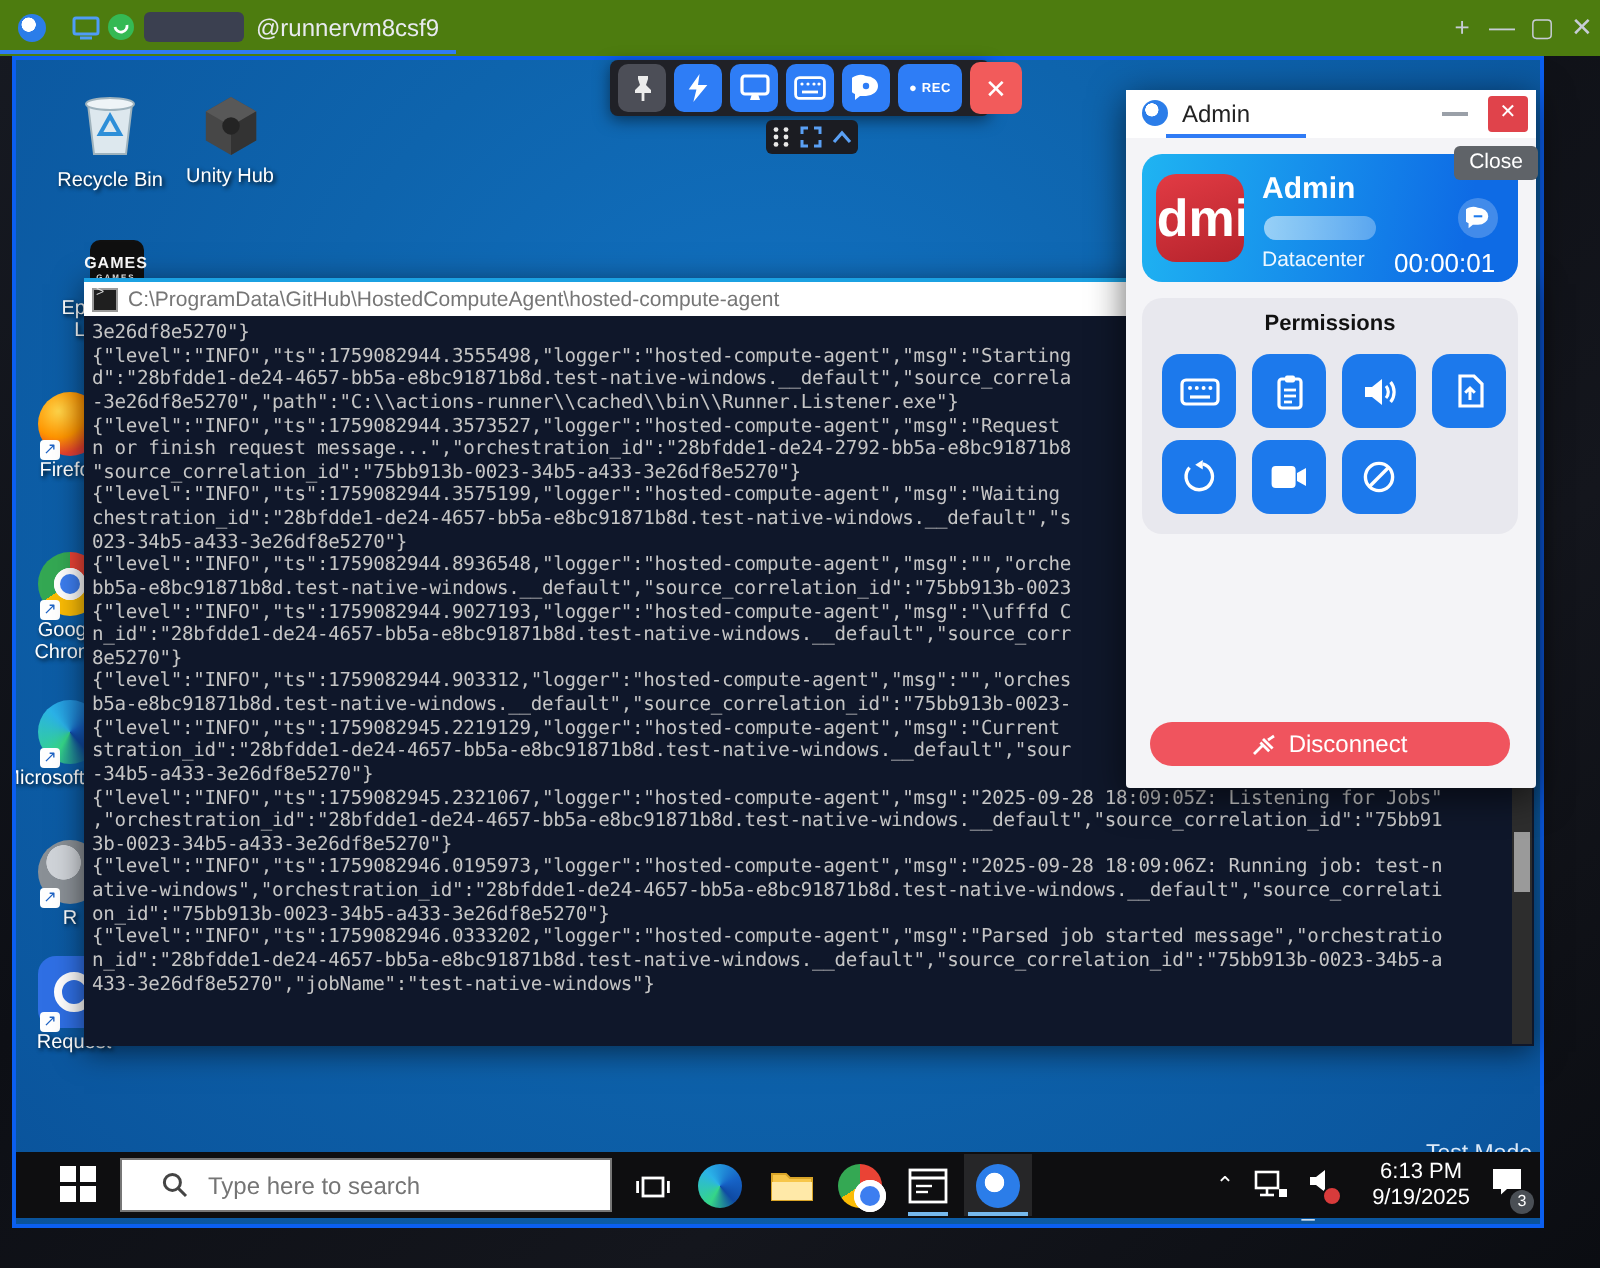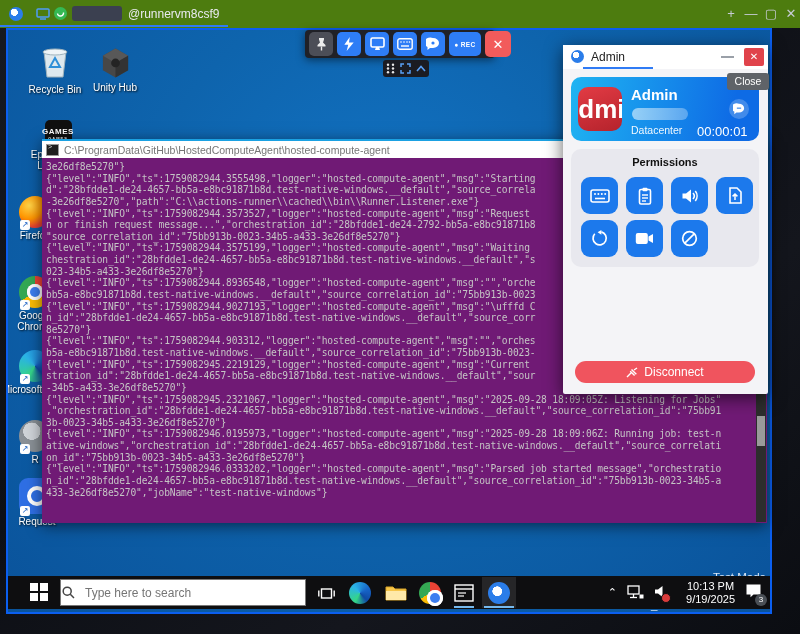--- a/index.html
+++ b/index.html
@@ -37,21 +37,21 @@
                      background:#3d7ef0;z-index:1;}
   .edge-ic{background:conic-gradient(from 210deg,#35d687,#2bb3e8 30%,#1663c7 60%,#0f4aa3 80%,#35d687);}
   .gray-ic{background:radial-gradient(circle at 40% 35%,#cfd3d8 0 30%,#8a9096 31% 100%);}
   .rd-ic{width:36px;height:36px;border-radius:9px;background:#2f6fe4;margin:0 auto;position:relative;}
   .rd-ic::after{content:"";position:absolute;left:8px;top:8px;width:20px;height:20px;border-radius:50%;
                 border:4px solid #fff;box-sizing:border-box;}
   .sc-arrow{position:absolute;left:1px;bottom:-2px;width:10px;height:10px;background:#fff;border-radius:2px;
             color:#1e62c4;font-size:8px;line-height:10px;text-align:center;}
 
   
-  .console{left:42px;top:139px;width:725px;height:384px;z-index:5;background:#701a75;
+  .console{left:42px;top:139px;width:725px;height:384px;z-index:5;background:#0f172a;
            box-shadow:0 3px 14px rgba(0,0,0,.55);}
   .con-title{position:absolute;left:0;top:0;width:100%;height:19px;background:#fff;border-top:2px solid #1ba1e2;
              box-sizing:border-box;display:flex;align-items:center;gap:5px;padding-left:4px;}
   .con-title-text{color:#767676;font-size:10.5px;white-space:nowrap;overflow:hidden;}
   .con-ico{width:11px;height:10px;background:#1f1f1f;border:1px solid #9a9a9a;position:relative;flex:0 0 auto;}
   .con-ico::after{content:">";position:absolute;left:1px;top:-2px;color:#ddd;font-size:7px;}
   .con-body{position:absolute;left:0;top:19px;right:0;bottom:0;overflow:hidden;padding:3px 0 0 4px;}
   .cline{font-family:"DejaVu Sans Mono",monospace;font-size:9.6px;line-height:11.62px;color:#c5c5c5;
          white-space:pre;letter-spacing:-0.15px;}
   .con-scroll{position:absolute;right:1px;top:19px;bottom:1px;width:10px;background:#2d2d2d;}
@@ -98,21 +98,21 @@
         align-items:center;justify-content:center;}
   .disc-btn{position:absolute;left:12px;top:316px;width:180px;height:22px;border-radius:11px;background:#f0545e;
             color:#fff;font-size:12px;display:flex;align-items:center;justify-content:center;gap:5px;}
 
   
   .taskbar{left:8px;top:576px;width:762px;height:33px;background:#0e0e10;z-index:8;}
   .tstart{position:absolute;left:22px;top:7px;width:18px;height:18px;display:grid;
           grid-template-columns:8px 8px;grid-template-rows:8px 8px;gap:2px;}
   .tstart div{background:#fff;}
   .tsearch{position:absolute;left:52px;top:3px;width:246px;height:27px;background:#fff;border:1px solid #777;
-           display:flex;align-items:center;gap:8px;padding-left:1px;box-sizing:border-box;}
+           display:flex;align-items:center;gap:8px;padding-left:20px;box-sizing:border-box;}
   .tsearch input{border:none;outline:none;font-size:12px;color:#333;width:180px;background:transparent;
                  font-family:"Liberation Sans",sans-serif;}
   .ticon{position:absolute;top:5px;width:24px;height:24px;display:flex;align-items:center;justify-content:center;}
   .ticon .circle-ic{width:22px;height:22px;}
   .underline-mark{position:absolute;top:30px;height:2px;background:#76b9ed;}
   .rd-task{position:absolute;left:474px;top:1px;width:34px;height:31px;background:rgba(255,255,255,.10);
            display:flex;align-items:center;justify-content:center;}
   .rd-task-ic{width:22px;height:22px;border-radius:50%;
               background:radial-gradient(circle at 42% 42%,#fff 0 26%,#2b7de9 28% 100%);}
   .tray{position:absolute;right:0;top:0;height:33px;display:flex;align-items:center;}
@@ -469,21 +469,21 @@
       <line x1="3" y1="12.5" x2="10" y2="12.5" stroke="#fff" stroke-width="1.3"></line>
       <rect x="12.5" y="9.5" width="4" height="4" fill="#fff"></rect>
     </svg>
     <div style="position:relative;margin-right:8px">
       <svg width="14" height="13" viewBox="0 0 14 13">
         <path d="M1 4.5v4h3L8.5 12V1L4 4.5z" fill="#fff"></path>
       </svg>
       <div style="position:absolute;right:-3px;bottom:-1px;width:8px;height:8px;border-radius:50%;background:#d83b3b;border:1px solid #0e0e10"></div>
     </div>
     <div class="clockbox">
-      <div>10:13 PM</div>
+      <div>6:13 PM</div>
       <div>9/19/2025</div>
     </div>
     <div class="notif">
       <svg width="17" height="15" viewBox="0 0 17 15">
         <path d="M1.5 1.5h14v10h-7l-3 2.8v-2.8h-4z" fill="#fff"></path>
       </svg>
       <div class="badge">3</div>
     </div>
   </div>
 </div>

